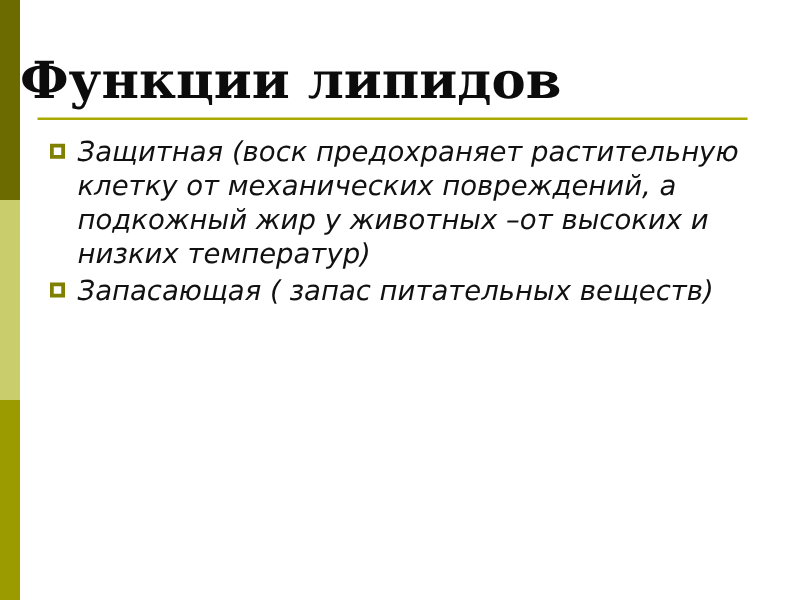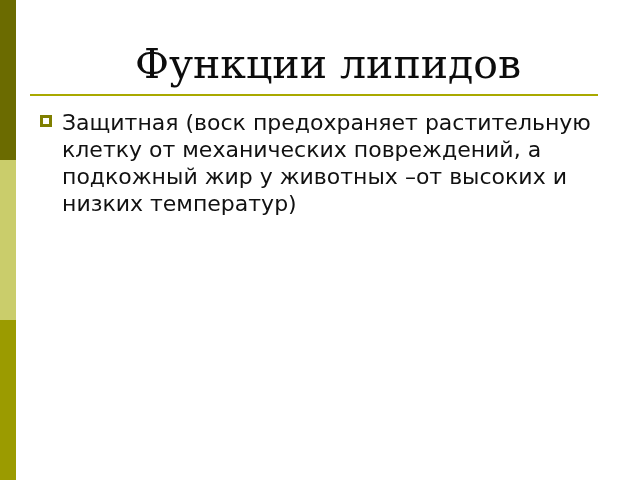--- a/index.html
+++ b/index.html
@@ -27,38 +27,39 @@
   .seg-middle { background: #cacd6b; }
   .seg-bottom { background: #9b9b00; }
 
   .content {
     position: absolute;
     left: 16px; top: 0; right: 0; bottom: 0;
   }
   .title {
     margin: 0;
     padding-top: 42px;
-    text-align: center;
+    text-align: left;
     font-family: "DejaVu Serif", serif;
-    font-weight: 400;
+    font-weight: 700;
     font-size: 41px;
     line-height: 1.1;
     color: #0c0c0c;
     white-space: nowrap;
   }
   .title-rule {
     margin: 7px 0 0 14px;
     width: 568px;
     height: 2px;
     background: #a9a900;
   }
   .bullets {
     list-style: none;
     margin: 13px 0 4px 0;
     padding: 0 18px 0 24px;
+    font-style: italic;
   }
   .bullets li {
     display: flex;
     align-items: flex-start;
     margin: 0 0 3px 0;
   }
   .bullet-marker {
     flex: 0 0 auto;
     width: 6px; height: 6px;
     border: 3px solid #7f7f00;
@@ -88,16 +89,20 @@
     <div class="title-rule"></div>
 
     <ul class="bullets">
       <li>
         <span class="bullet-marker"></span>
         <span class="bullet-text">Защитная (воск предохраняет растительную
 клетку от механических повреждений, а
 подкожный жир у животных –от высоких и
 низких температур)</span>
       </li>
+      <li>
+        <span class="bullet-marker"></span>
+        <span class="bullet-text">Запасающая ( запас питательных веществ)</span>
+      </li>
     </ul>
   </div>
 
 </div>
 
 </body></html>

